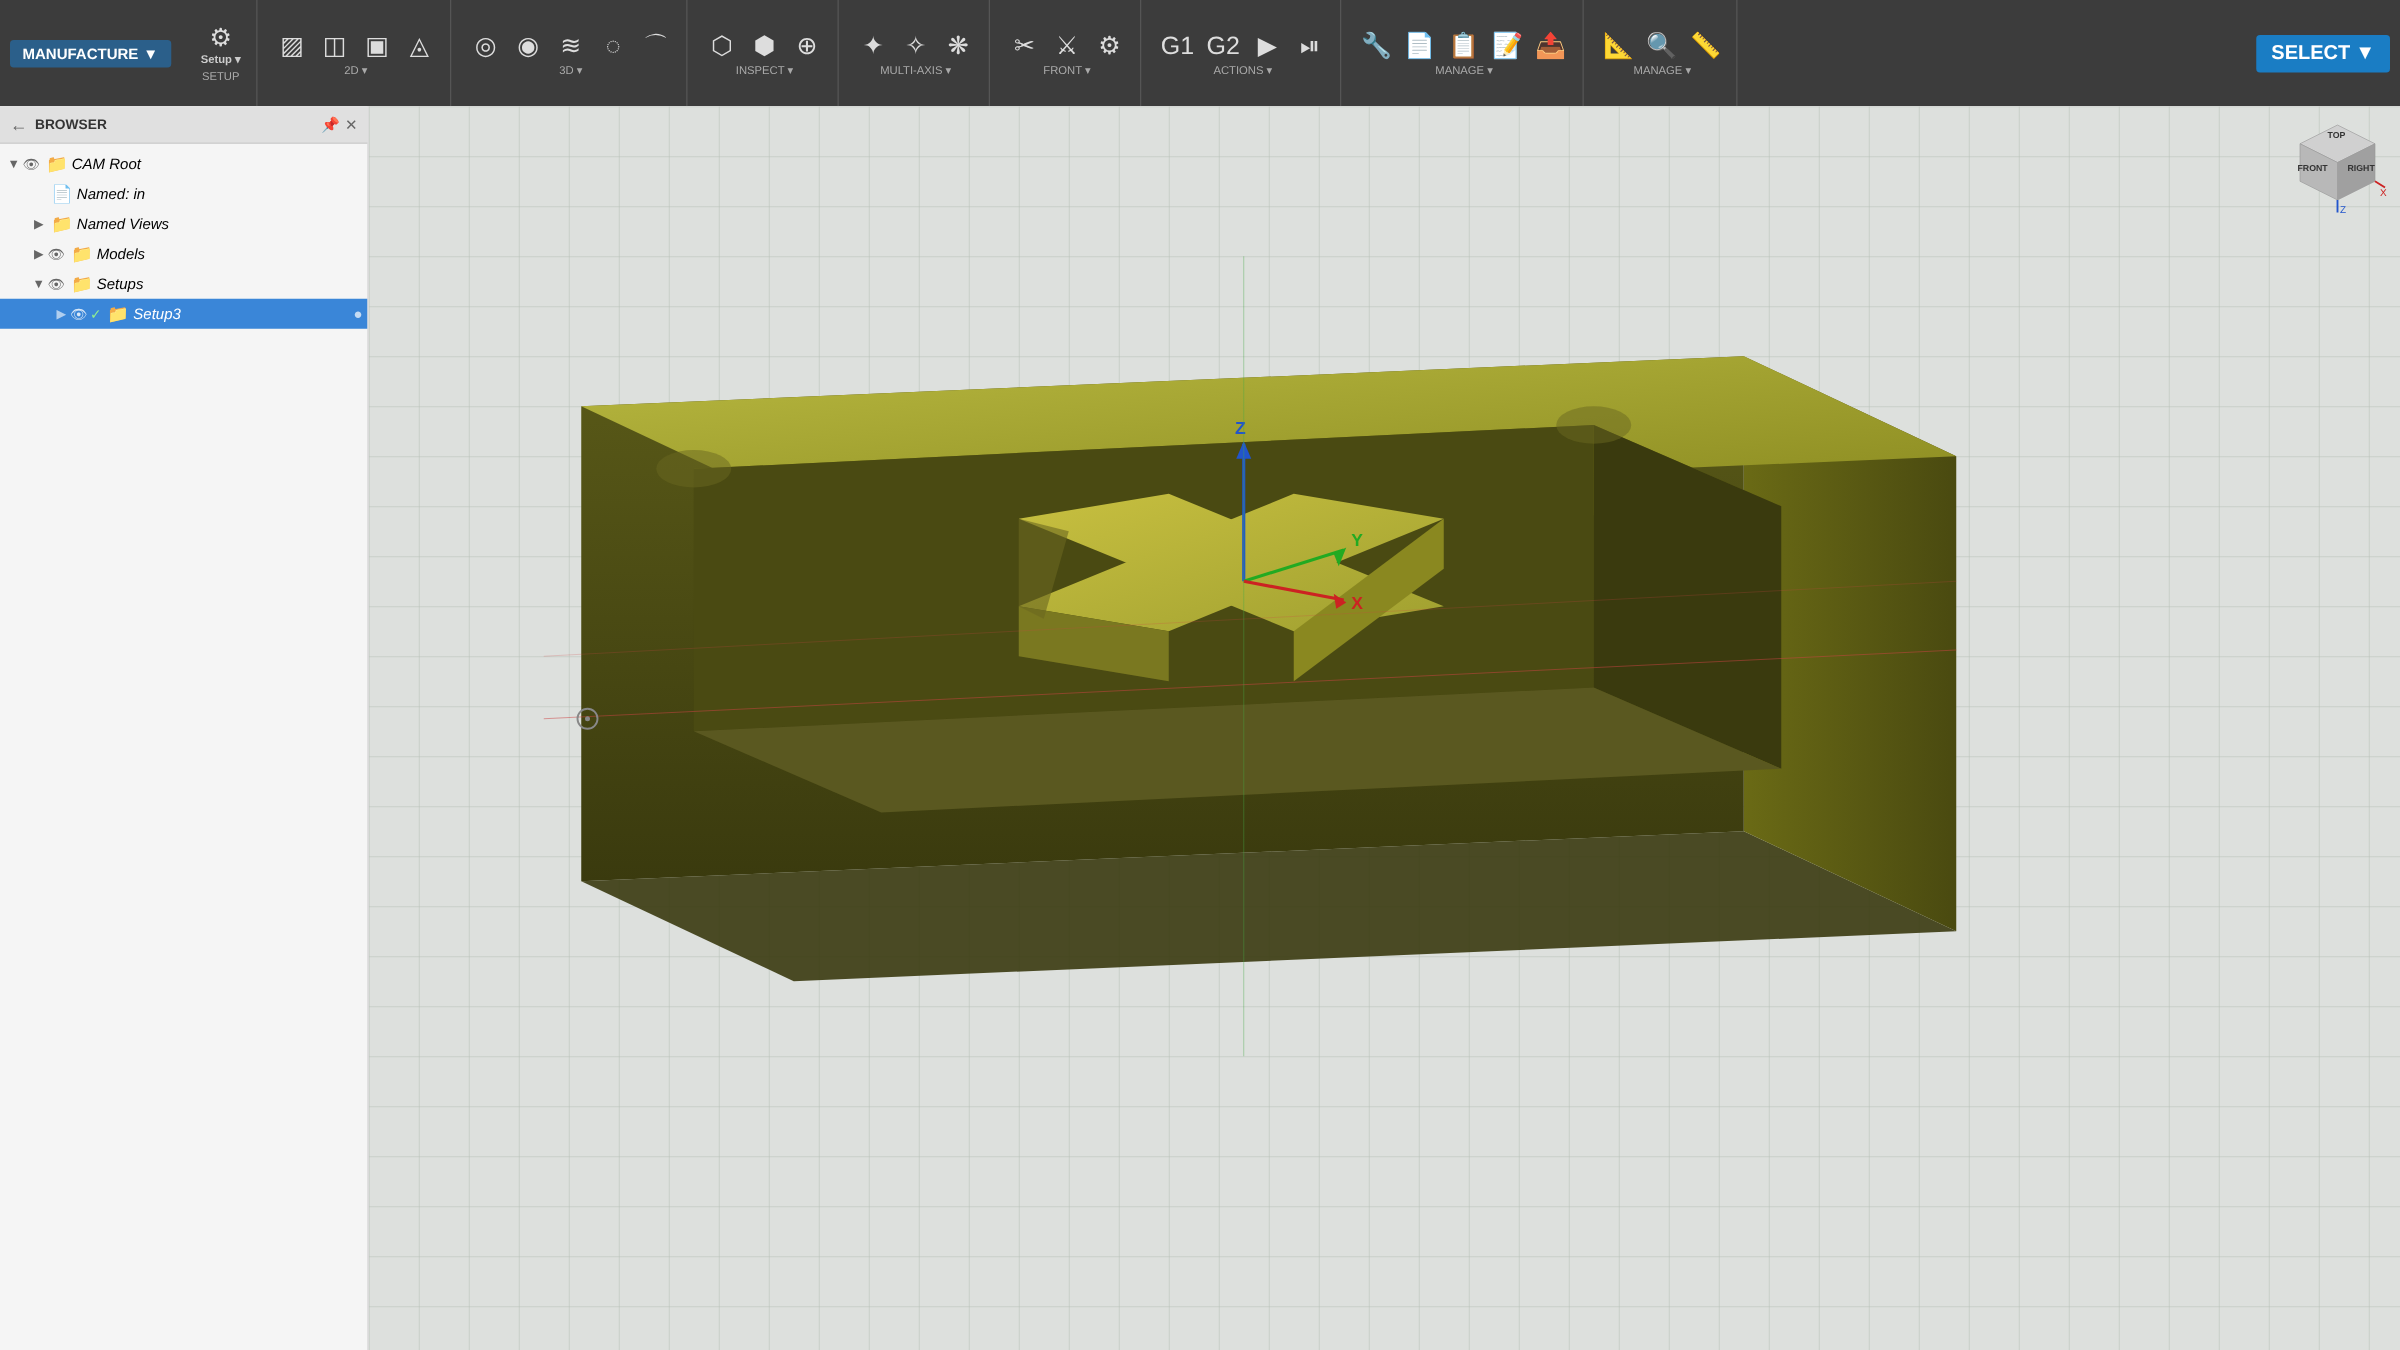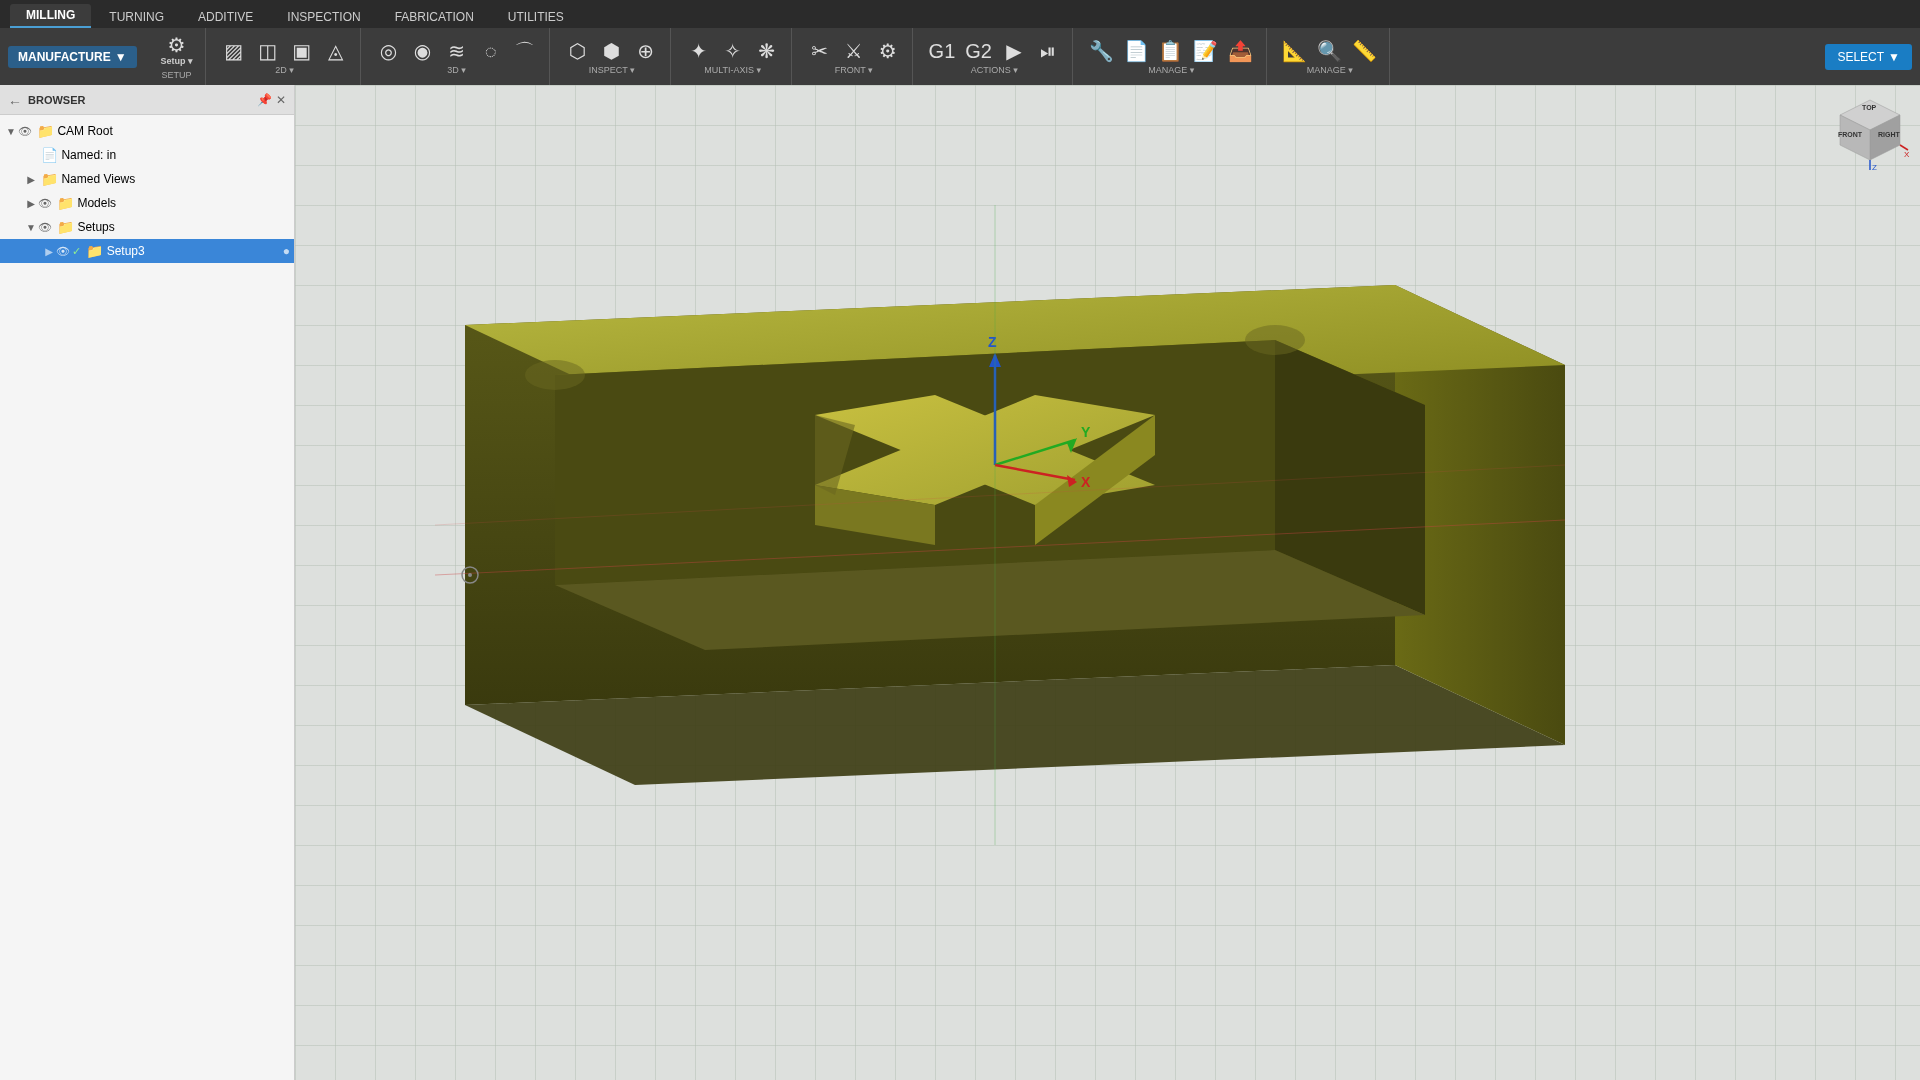--- a/index.html
+++ b/index.html
@@ -44,21 +44,21 @@
     .ribbon-group-label {
       font-size: 9px; color: #aaa; margin-top: 2px;
     }
     .manufacture-btn {
       background: #2b5f8a; color: white; padding: 4px 10px;
       border-radius: 3px; cursor: pointer; font-size: 12px; font-weight: bold;
       display: flex; align-items: center; gap: 4px; margin-right: 8px; justify-content: flex-end;
     }
     .select-btn {
       background: #1a7dc4; color: white; padding: 6px 12px;
-      border-radius: 3px; cursor: pointer; font-size: 12px; font-weight: normal;
+      border-radius: 3px; cursor: pointer; font-size: 16px; font-weight: bold;
       display: flex; align-items: center; gap: 4px;
     }
 
     
     #browser {
       position: absolute; top: 85px; left: 0; width: 295px; bottom: 0;
       background: #f5f5f5; border-right: 1px solid #ccc;
       display: flex; flex-direction: column;
     }
     #browser-header {
@@ -72,21 +72,21 @@
     .tree-item {
       display: flex; align-items: center; padding: 2px 4px;
       cursor: pointer; user-select: none; height: 24px;
     }
     .tree-item.active-edit { background: #3a86d8; color: white; }
     .tree-arrow {
       width: 14px; text-align: center; font-size: 10px; color: #666;
       flex-shrink: 0;
     }
     .tree-icon { font-size: 14px; margin: 0 3px; flex-shrink: 0; }
-    .tree-label { font-size: 12px; flex: 1; }
+    .tree-label { font-size: 12px; flex: 1; font-style: italic; }
     .tree-eye { font-size: 11px; color: #666; margin-right: 2px; }
 
     
     #viewport {
       position: absolute; top: 85px; left: 295px; right: 0; bottom: 0;
       background: #e8e8e8; overflow: hidden;
     }
 
     
     #viewport-canvas {
@@ -106,28 +106,20 @@
     
     #axis-cube {
       position: absolute; top: 10px; right: 10px;
       width: 80px; height: 80px;
     }
   </style>
 </head>
 <body>
 
 <div id="toolbar">
-  <div id="tab-row">
-    <div class="tab-item active">MILLING</div>
-    <div class="tab-item">TURNING</div>
-    <div class="tab-item">ADDITIVE</div>
-    <div class="tab-item">INSPECTION</div>
-    <div class="tab-item">FABRICATION</div>
-    <div class="tab-item">UTILITIES</div>
-  </div>
   <div id="ribbon-row">
 
     <div class="manufacture-btn">
       <span>MANUFACTURE</span>
       <span>▼</span>
     </div>
 
     <div class="ribbon-group">
       <div class="ribbon-buttons">
         <div class="ribbon-btn">

